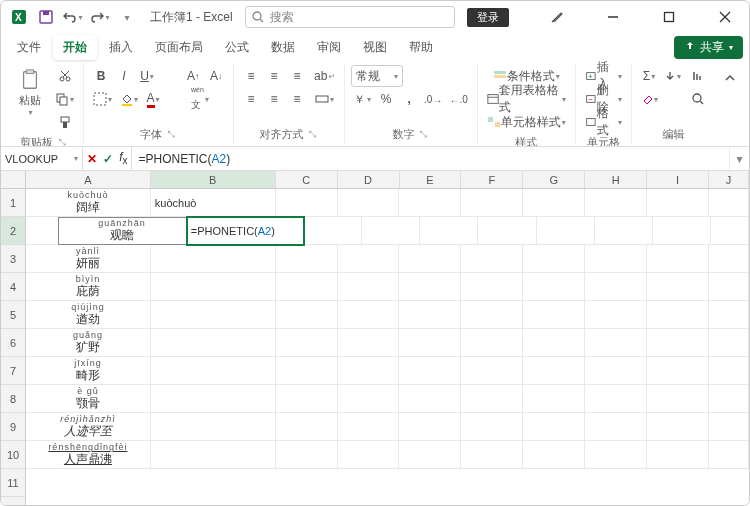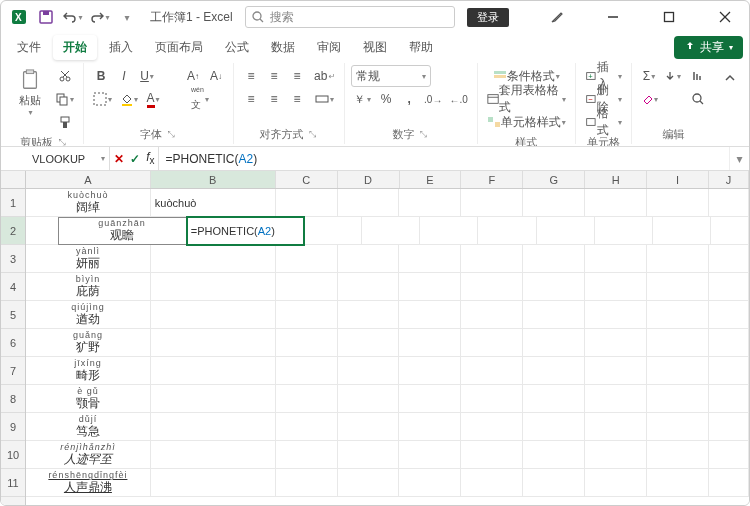--- a/index.html
+++ b/index.html
@@ -31,21 +31,21 @@
   .ribbon-group-content { display: flex; align-items: flex-start; gap: 3px; flex: 1;}
   .ribbon-group-label { font-size: 11px; color: #666; text-align: center; padding-top: 2px; display:flex; justify-content:center; align-items:center; gap:3px;}
   .rbtn { min-width: 22px; height: 22px; display: flex; align-items: center; justify-content: center; padding: 0 3px; border-radius: 3px; font-size: 12px; color: #555;}
   .rbtn-stack { display: flex; flex-direction: column; gap: 1px; }
   .rbtn-row { display: flex; gap: 1px; }
   .big-btn { display: flex; flex-direction: column; align-items: center; justify-content: center; padding: 4px 6px; min-width: 38px; height:56px;}
   .big-btn-label { font-size: 11px; color: #555; margin-top: 2px;}
   .dialog-launcher { width:12px; height:12px; font-size:9px; color:#888;}
 
   
-  .formula-bar { height: 24px; border-bottom: 1px solid #ddd; display: flex; align-items: flex-start; padding-left: 27px; }
+  .formula-bar { height: 24px; border-bottom: 1px solid #ddd; display: flex; align-items: flex-start; }
   .namebox { width: 82px; height: 100%; border-right: 1px solid #ddd; display: flex; align-items: center; padding: 0 4px; font-size: 11px; justify-content:space-between;}
   .fx-btns { display: flex; align-items: center; padding: 0 4px; gap: 6px; border-right: 1px solid #ddd; height: 100%;}
   .fx-input { flex: 1; padding: 0 6px; font-size: 12px; height: 100%; display: flex; align-items: center;}
   .fx-expand { width: 20px; text-align: center; color:#888; border-left:1px solid #eee; height:100%; display:flex; align-items:center; justify-content:center;}
   
   
   .grid-area { position: relative; height: calc(506px - 32px - 28px - 86px - 24px - 2px); overflow: hidden; background:#fff;}
   .col-headers { position: absolute; top: 0; left: 25px; right: 0; height: 18px; display: flex; border-bottom: 1px solid #ccc; background: #f3f3f3;}
   .col-header { border-right: 1px solid #ddd; text-align: center; font-size: 11px; color: #555; line-height: 18px; background: #f3f3f3;}
   .col-header.active { background: #d8e8dc; }
@@ -273,21 +273,21 @@
     </div>
     <div class="ribbon-group-label">
         <span>对齐方式</span> 
         <span class="dialog-launcher">⤡</span>
       </div>
   </div>
 
   <div class="ribbon-group">
     <div class="ribbon-group-content">
       <div class="rbtn-stack">
-        <div class="rbtn" style="border:1px solid #ccc; width:80px; justify-content:space-between; padding:0 4px;">
+        <div class="rbtn" style="border:1px solid #ccc; width:52px; justify-content:space-between; padding:0 4px;">
             <span>常规</span>
             <span class="caret">▾</span>
           </div>
         <div class="rbtn-row">
           <div class="rbtn">
               <svg width="12" height="12" viewBox="0 0 12 12">
                 <text x="0" y="10" font-size="11" fill="#555">￥</text>
               </svg>
               <span class="caret">▾</span>
             </div>
@@ -582,35 +582,20 @@
         <div class="cell" style="width: 125px; height: 28px;"></div>
         <div class="cell" style="width: 62px; height: 28px;"></div>
         <div class="cell" style="width: 62px; height: 28px;"></div>
         <div class="cell" style="width: 62px; height: 28px;"></div>
         <div class="cell" style="width: 62px; height: 28px;"></div>
         <div class="cell" style="width: 62px; height: 28px;"></div>
         <div class="cell" style="width: 62px; height: 28px;"></div>
         <div class="cell" style="width: 62px; height: 28px;"></div>
         <div class="cell" style="width: 40px; height: 28px;"></div>
       </div>
-      <div class="row" style="height: 28px;">
-        <div class="cell" style="width: 125px; height: 28px; text-align: center; align-items: center;">
-          <div class="pinyin">dǔjí</div>
-          <div class="hanzi">笃急</div>
-        </div>
-        <div class="cell" style="width: 125px; height: 28px;"></div>
-        <div class="cell" style="width: 62px; height: 28px;"></div>
-        <div class="cell" style="width: 62px; height: 28px;"></div>
-        <div class="cell" style="width: 62px; height: 28px;"></div>
-        <div class="cell" style="width: 62px; height: 28px;"></div>
-        <div class="cell" style="width: 62px; height: 28px;"></div>
-        <div class="cell" style="width: 62px; height: 28px;"></div>
-        <div class="cell" style="width: 62px; height: 28px;"></div>
-        <div class="cell" style="width: 40px; height: 28px;"></div>
-      </div>
       <div class="row" style="height: 28px; font-style: italic;">
         <div class="cell" style="width: 125px; height: 28px; text-align: center; align-items: center;">
           <div class="pinyin">rénjìhǎnzhì</div>
           <div class="hanzi">人迹罕至</div>
         </div>
         <div class="cell" style="width: 125px; height: 28px;"></div>
         <div class="cell" style="width: 62px; height: 28px;"></div>
         <div class="cell" style="width: 62px; height: 28px;"></div>
         <div class="cell" style="width: 62px; height: 28px;"></div>
         <div class="cell" style="width: 62px; height: 28px;"></div>

